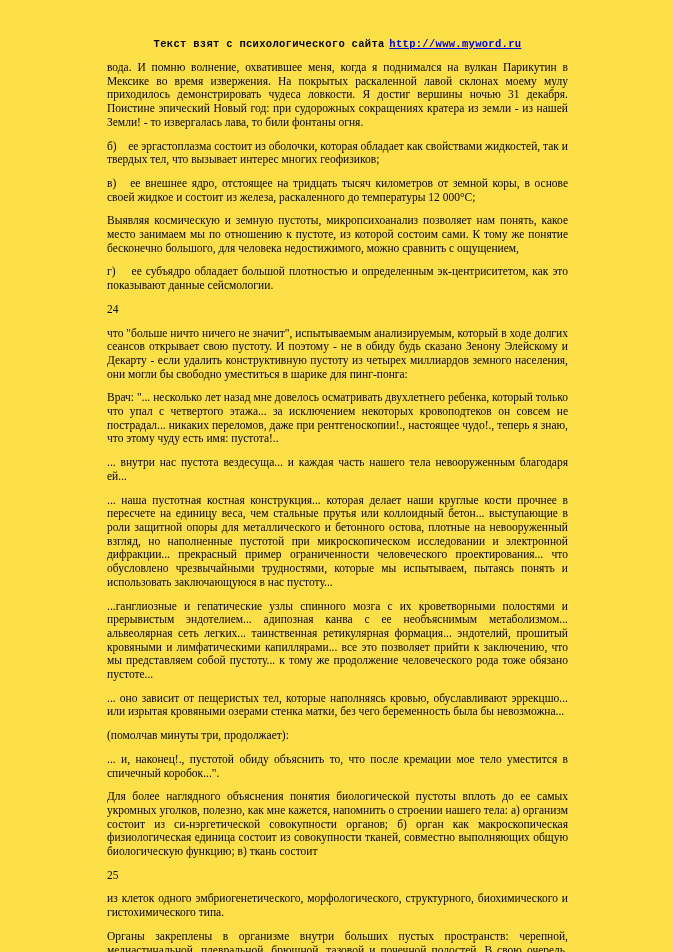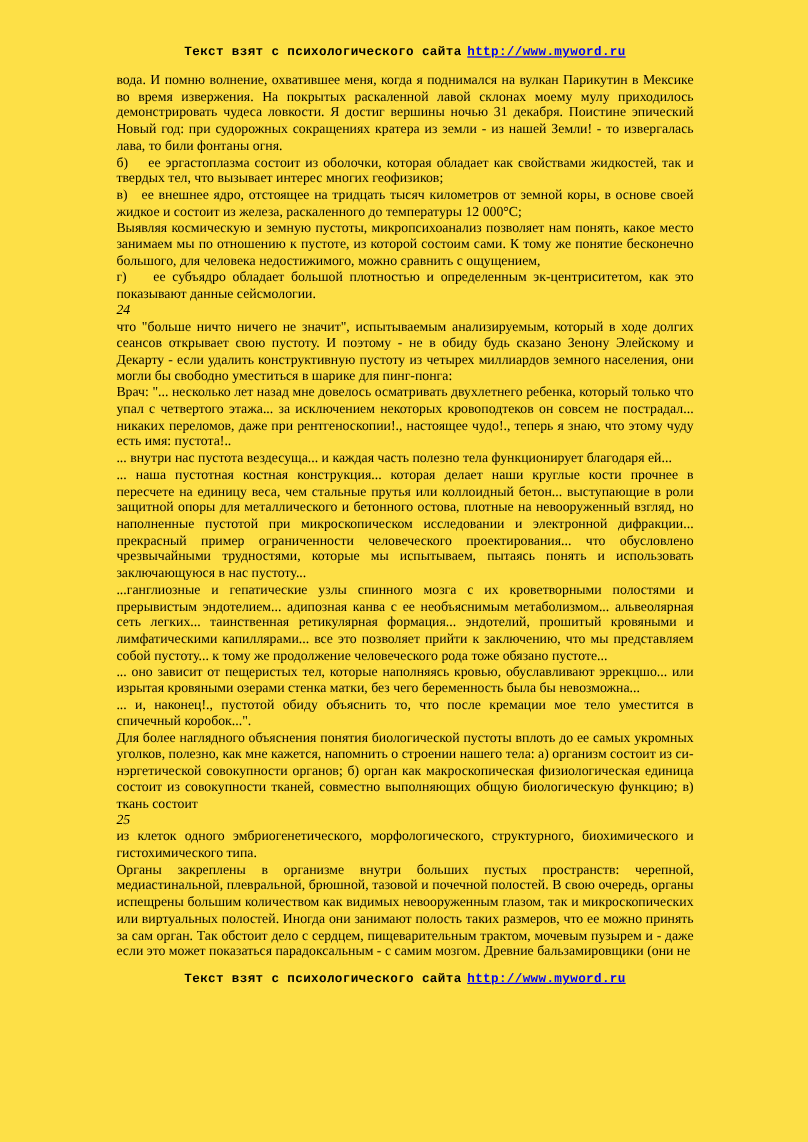--- a/index.html
+++ b/index.html
@@ -32,50 +32,50 @@
     margin-left: 0.45em;
   }
   .header-banner { margin-bottom: 11px; }
   .footer-banner { margin-top: 9px; }
   .doc-body {
     font-size: 11.5px;
     line-height: 13.7px;
     text-align: justify;
   }
   .doc-body p {
-    margin: 0;
+    margin: 10px;
     padding: 0;
   }
   .page-number {
     text-align: left;
-    font-style: italic;
   }
 </style>
 </head>
 <body>
 
 <div class="page">
 
   <div class="site-banner header-banner">
     <span>Текст взят с психологического сайта</span><a href="#">http://www.myword.ru</a>
   </div>
 
   <div class="doc-body">
     <p>вода. И помню волнение, охватившее меня, когда я поднимался на вулкан Парикутин в Мексике во время извержения. На покрытых раскаленной лавой склонах моему мулу приходилось демонстрировать чудеса ловкости. Я достиг вершины ночью 31 декабря. Поистине эпический Новый год: при судорожных сокращениях кратера из земли - из нашей Земли! - то извергалась лава, то били фонтаны огня.</p>
     <p>б)&nbsp;&nbsp;&nbsp; ее эргастоплазма состоит из оболочки, которая обладает как свойствами жидкостей, так и твердых тел, что вызывает интерес многих геофизиков;</p>
     <p>в)&nbsp;&nbsp; ее внешнее ядро, отстоящее на тридцать тысяч километров от земной коры, в основе своей жидкое и состоит из железа, раскаленного до температуры 12 000°С;</p>
     <p>Выявляя космическую и земную пустоты, микропсихоанализ позволяет нам понять, какое место занимаем мы по отношению к пустоте, из которой состоим сами. К тому же понятие бесконечно большого, для человека недостижимого, можно сравнить с ощущением,</p>
     <p>г)&nbsp;&nbsp;&nbsp; ее субъядро обладает большой плотностью и определенным эк-центриситетом, как это показывают данные сейсмологии.</p>
     <p class="page-number">24</p>
     <p>что "больше ничто ничего не значит", испытываемым анализируемым, который в ходе долгих сеансов открывает свою пустоту. И поэтому - не в обиду будь сказано Зенону Элейскому и Декарту - если удалить конструктивную пустоту из четырех миллиардов земного населения, они могли бы свободно уместиться в шарике для пинг-понга:</p>
     <p>Врач: "... несколько лет назад мне довелось осматривать двухлетнего ребенка, который только что упал с четвертого этажа... за исключением некоторых кровоподтеков он совсем не пострадал... никаких переломов, даже при рентгеноскопии!., настоящее чудо!., теперь я знаю, что этому чуду есть имя: пустота!..</p>
-    <p>... внутри нас пустота вездесуща... и каждая часть полезно тела функционирует благодаря ей...</p>
+    <p>... внутри нас пустота вездесуща... и каждая часть нашего тела невооруженным благодаря ей...</p>
     <p>... наша пустотная костная конструкция... которая делает наши круглые кости прочнее в пересчете на единицу веса, чем стальные прутья или коллоидный бетон... выступающие в роли защитной опоры для металлического и бетонного остова, плотные на невооруженный взгляд, но наполненные пустотой при микроскопическом исследовании и электронной дифракции... прекрасный пример ограниченности человеческого проектирования... что обусловлено чрезвычайными трудностями, которые мы испытываем, пытаясь понять и использовать заключающуюся в нас пустоту...</p>
     <p>...ганглиозные и гепатические узлы спинного мозга с их кроветворными полостями и прерывистым эндотелием... адипозная канва с ее необъяснимым метаболизмом... альвеолярная сеть легких... таинственная ретикулярная формация... эндотелий, прошитый кровяными и лимфатическими капиллярами... все это позволяет прийти к заключению, что мы представляем собой пустоту... к тому же продолжение человеческого рода тоже обязано пустоте...</p>
     <p>... оно зависит от пещеристых тел, которые наполняясь кровью, обуславливают эррекцшо... или изрытая кровяными озерами стенка матки, без чего беременность была бы невозможна...</p>
+    <p>(помолчав минуты три, продолжает):</p>
     <p>... и, наконец!., пустотой обиду объяснить то, что после кремации мое тело уместится в спичечный коробок...".</p>
     <p>Для более наглядного объяснения понятия биологической пустоты вплоть до ее самых укромных уголков, полезно, как мне кажется, напомнить о строении нашего тела: а) организм состоит из си-нэргетической совокупности органов; б) орган как макроскопическая физиологическая единица состоит из совокупности тканей, совместно выполняющих общую биологическую функцию; в) ткань состоит</p>
     <p class="page-number">25</p>
     <p>из клеток одного эмбриогенетического, морфологического, структурного, биохимического и гистохимического типа.</p>
     <p>Органы закреплены в организме внутри больших пустых пространств: черепной, медиастинальной, плевральной, брюшной, тазовой и почечной полостей. В свою очередь, органы испещрены большим количеством как видимых невооруженным глазом, так и микроскопических или виртуальных полостей. Иногда они занимают полость таких размеров, что ее можно принять за сам орган. Так обстоит дело с сердцем, пищеварительным трактом, мочевым пузырем и - даже если это может показаться парадоксальным - с самим мозгом. Древние бальзамировщики (они не</p>
   </div>
 
   <div class="site-banner footer-banner">
     <span>Текст взят с психологического сайта</span><a href="#">http://www.myword.ru</a>
   </div>

